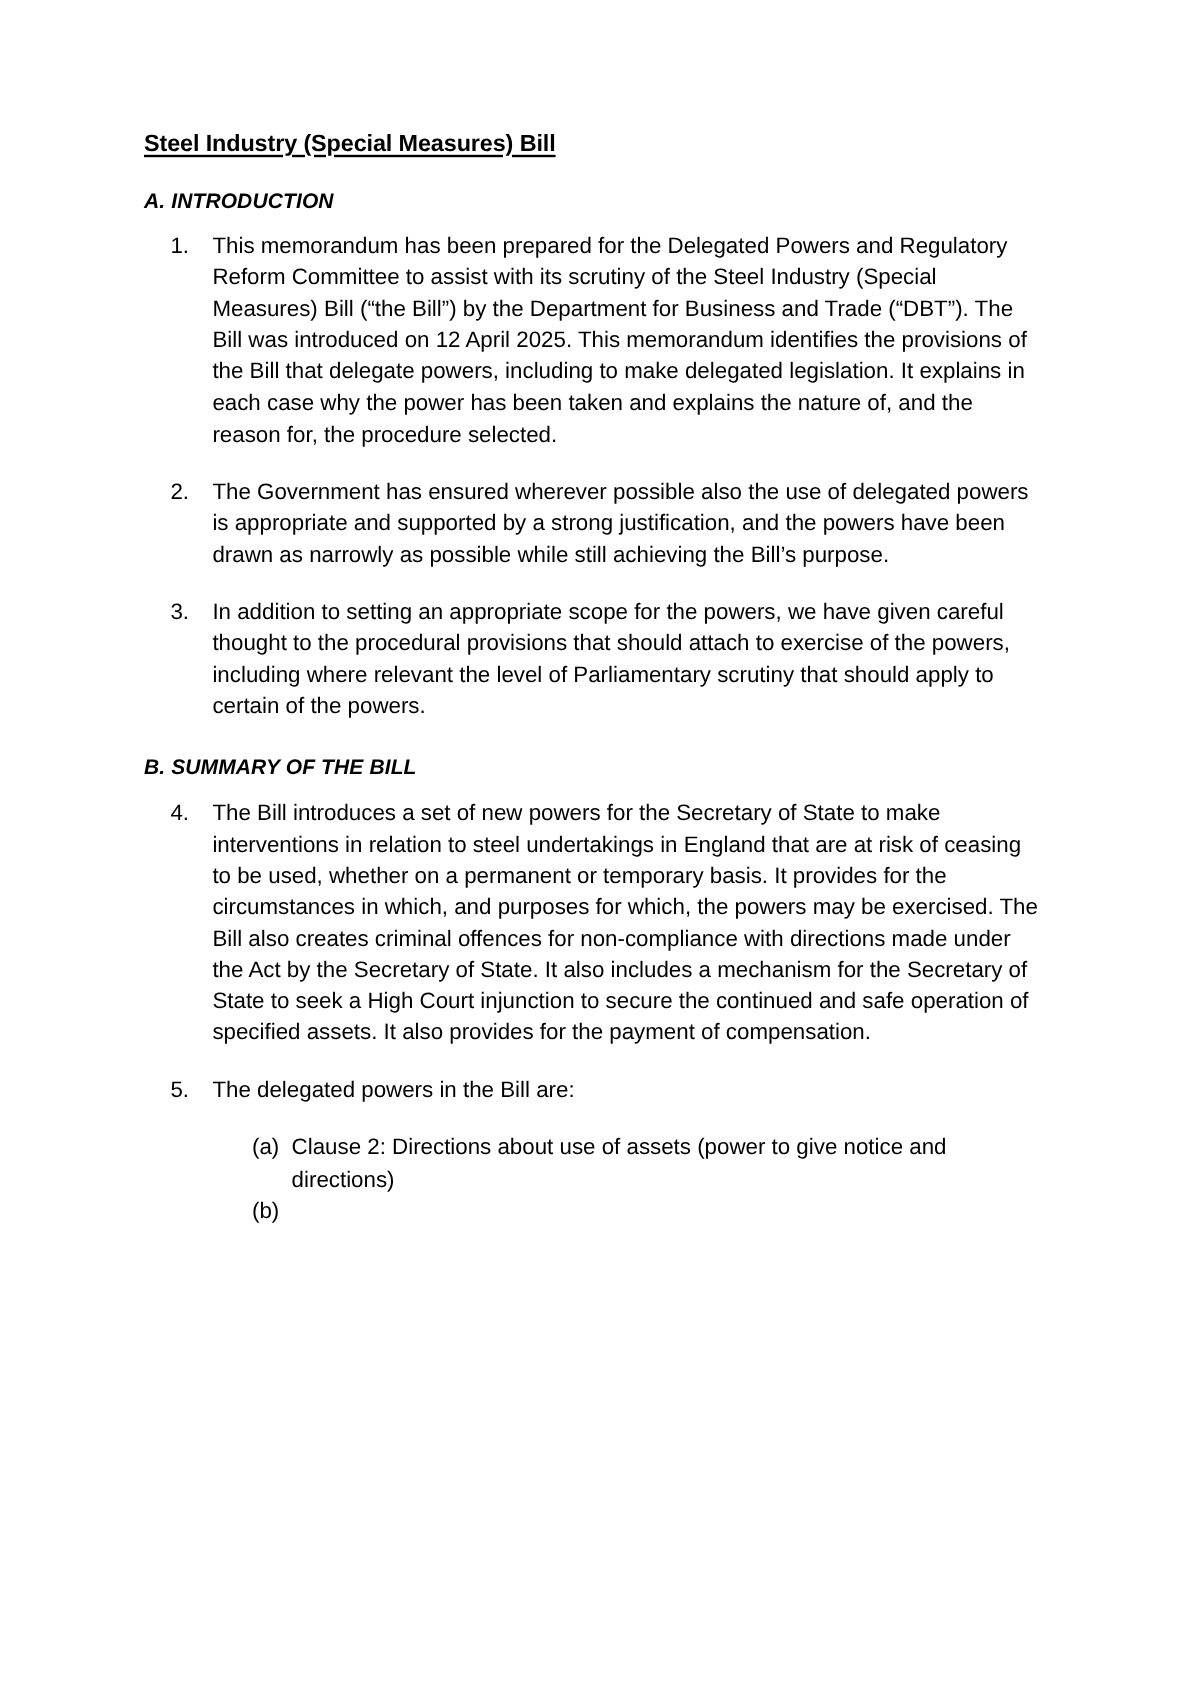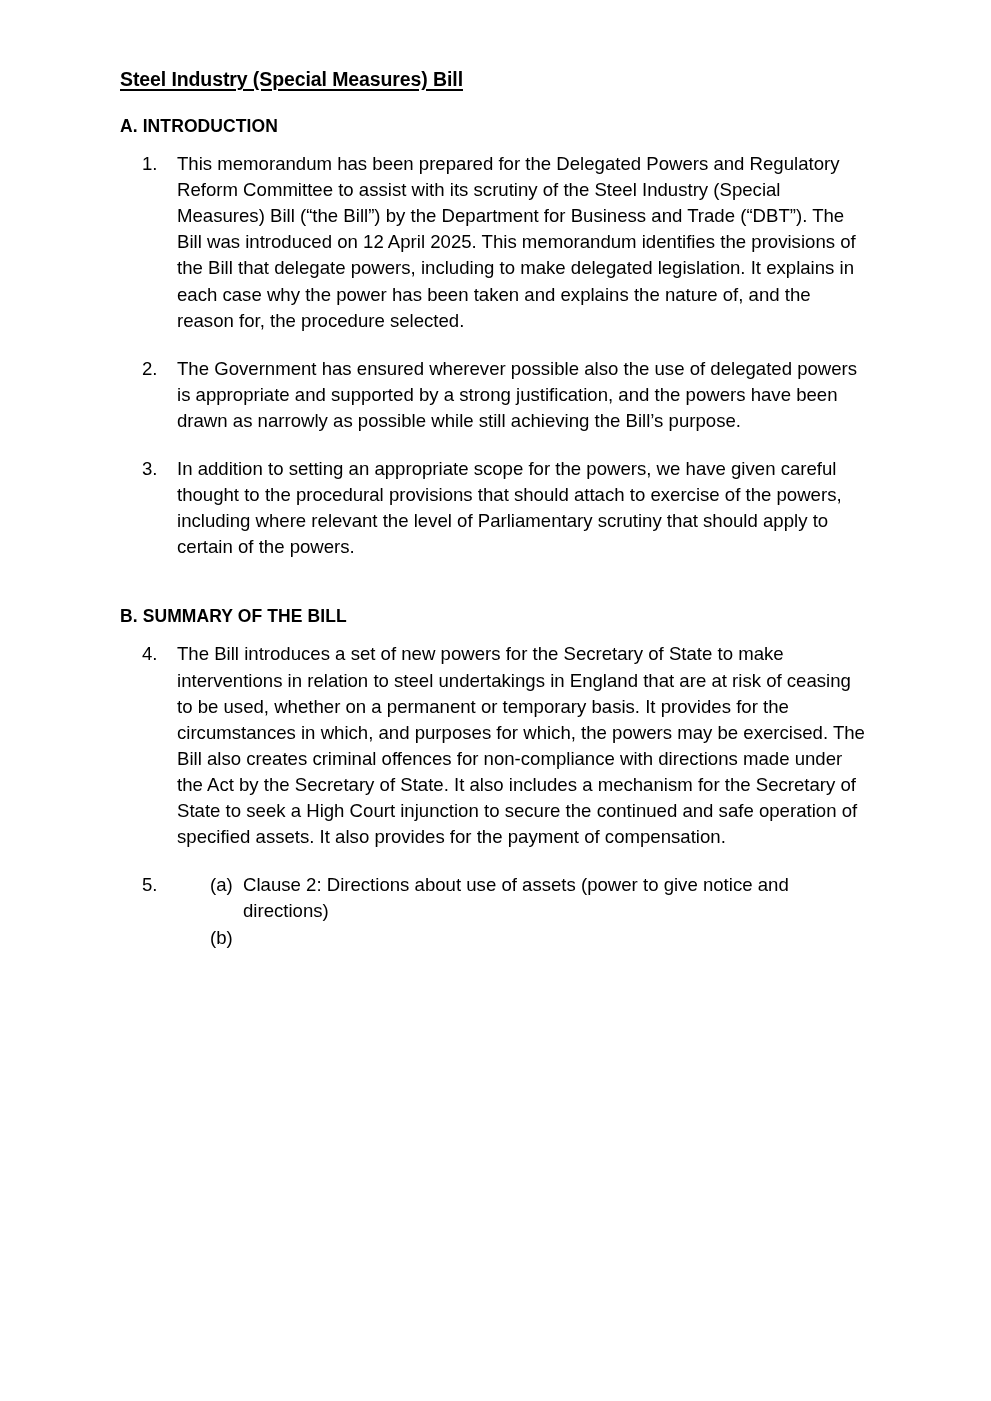--- a/index.html
+++ b/index.html
@@ -18,21 +18,21 @@
     -webkit-font-smoothing: antialiased;
   }
   .page {
     position: absolute;
     left: 0;
     top: 0;
     width: 991px;
     height: 1401px;
     background: #ffffff;
     box-sizing: border-box;
-    padding: 67px 120px 0 120px;
+    padding: 108px 120px 0 120px;
   }
 
   
   .doc-title {
     font-size: 19.5px;
     font-weight: bold;
     line-height: 1.28;
     margin: 0 0 24px 0;
     letter-spacing: -0.1px;
   }
@@ -49,23 +49,24 @@
     margin: 0 0 60px 0;
     max-width: 730px;
     letter-spacing: -0.1px;
   }
 
   .section-heading {
     font-size: 17.5px;
     font-weight: bold;
     margin: 0 0 14px 0;
     letter-spacing: 0.1px;
+    font-style: italic;
   }
   .section-heading.spaced-top {
-    margin-top: 46px;
+    margin-top: 28px;
   }
 
   
   ol.numbered {
     list-style: none;
     margin: 0;
     padding: 0;
   }
   ol.numbered > li {
     position: relative;
@@ -141,20 +142,21 @@
 
   <h3 class="section-heading spaced-top">B. SUMMARY OF THE BILL</h3>
 
   <ol class="numbered">
     <li>
       <span class="num">4.</span>
       <span class="para-text">The Bill introduces a set of new powers for the Secretary of State to make interventions in relation to steel undertakings in England that are at risk of ceasing to be used, whether on a permanent or temporary basis. It provides for the circumstances in which, and purposes for which, the powers may be exercised. The Bill also creates criminal offences for non-compliance with directions made under the Act by the Secretary of State. It also includes a mechanism for the Secretary of State to seek a High Court injunction to secure the continued and safe operation of specified assets. It also provides for the payment of compensation.</span>
     </li>
     <li>
       <span class="num">5.</span>
+      <span class="para-text">The delegated powers in the Bill are:</span>
 
       <ol class="lettered">
         <li>
           <span class="marker">(a)</span>
           <span>Clause 2: Directions about use of assets (power to give notice and directions)</span>
         </li>
         <li>
           <span class="marker">(b)</span>
         </li>
       </ol>

